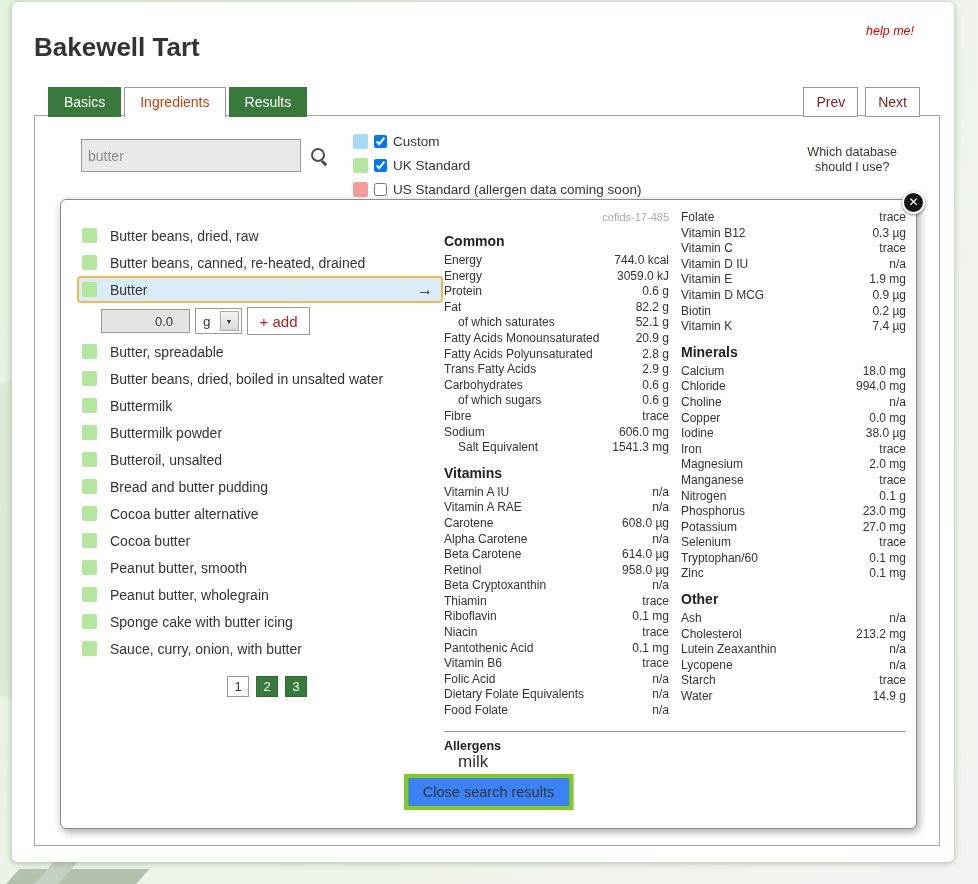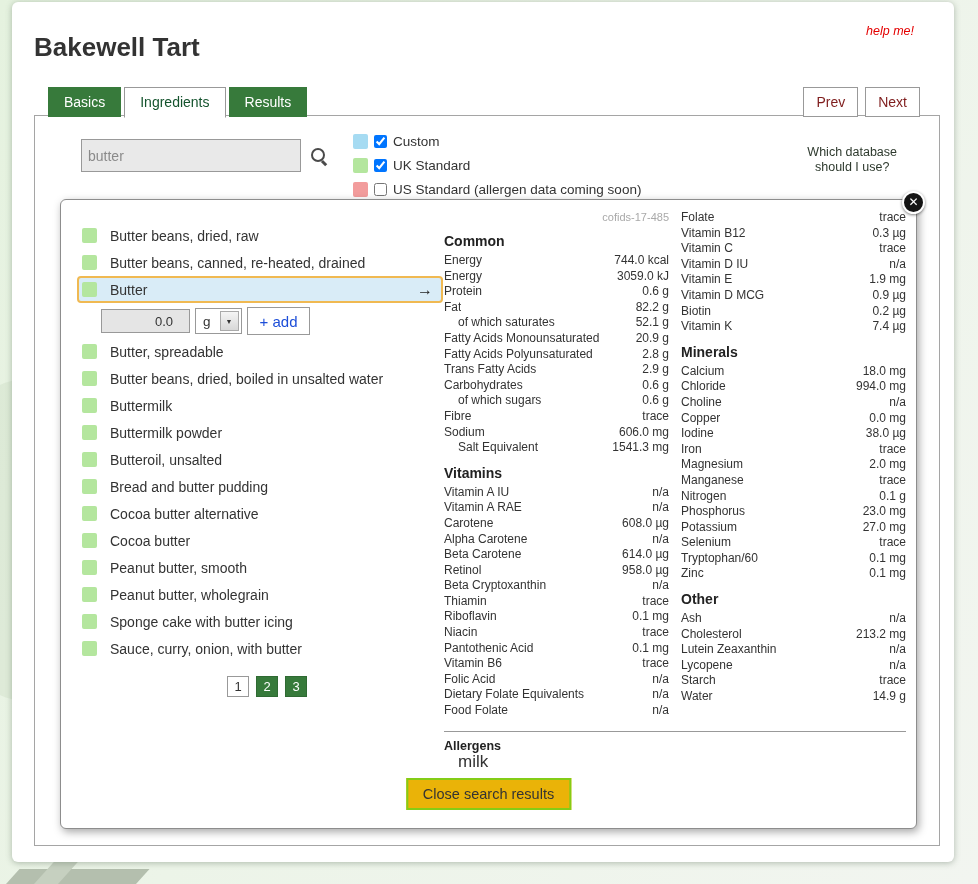--- a/index.html
+++ b/index.html
@@ -15,21 +15,21 @@
 
   .card{
     position:absolute;left:12px;top:2px;width:942px;height:860px;
     background:#fff;border-radius:6px;box-shadow:0 1px 6px rgba(90,110,90,0.45);
   }
   .help-link{position:absolute;top:22px;right:40px;color:#e40000;font-style:italic;font-size:12.5px;}
   .page-title{position:absolute;left:22px;top:30px;margin:0;font-size:26px;font-weight:bold;color:#333;}
 
   .tabs{position:absolute;left:36px;top:85px;display:flex;gap:3px;z-index:3;}
   .tab{font-size:14px;padding:6px 15px;border:1px solid #377a3b;background:#377a3b;color:#fff;cursor:pointer;line-height:16px;}
-  .tab.active{background:#fff;color:#14532d;border:1px solid #999;border-bottom:1px solid #fff;margin-bottom:-1px;padding-bottom:7px;}
+  .tab.active{background:#fff;color:#c2410c;border:1px solid #999;border-bottom:1px solid #fff;margin-bottom:-1px;padding-bottom:7px;}
   .nav-buttons{position:absolute;right:34px;top:85px;display:flex;gap:7px;z-index:3;}
   .nav-buttons button{font-size:14px;padding:6px 12px;border:1px solid #999;background:#fff;color:#7f1d1d;cursor:pointer;font-family:inherit;}
 
   .panel{position:absolute;left:22px;top:113px;width:904px;height:729px;border:1px solid #a5a5a5;background:#fff;}
   .search-input{
     position:absolute;left:46px;top:23px;width:206px;height:31px;
     background:#e9e9e9;border:1px solid #999;color:#8a8a8a;font-size:14px;padding:0 6px;font-family:inherit;
   }
   .mag{position:absolute;left:276px;top:32px;width:10px;height:10px;border:2px solid #4a4a4a;border-radius:50%;cursor:pointer;}
   .mag::after{content:"";position:absolute;left:10px;top:10px;width:6px;height:2.5px;background:#4a4a4a;transform:rotate(45deg);transform-origin:0 0;}
@@ -56,42 +56,42 @@
     background:#d9ecf7;border:2px solid #f0b952;border-radius:4px;height:23px;
     padding:0 8px 0 3px;margin-left:0;
   }
   .result-item.selected .result-label{flex:1;}
   .arrow{font-size:16px;color:#222;margin-left:6px;}
   .add-form{display:flex;align-items:center;gap:5px;height:30px;margin:3px 0 2px 24px;}
   .qty-input{width:55px;height:22px;background:#e5e5e5;border:1px solid #999;text-align:right;font-size:13px;color:#333;padding:0 16px;font-family:inherit;}
   .unit-select{display:flex;align-items:center;border:1px solid #999;height:24px;background:#fff;cursor:pointer;}
   .unit-select .unit-text{padding:0 7px;font-size:13.5px;color:#333;}
   .unit-select .dd-btn{width:17px;height:18px;margin:2px;background:linear-gradient(#f5f5f5,#d8d8d8);border:1px solid #aaa;font-size:7px;color:#333;display:flex;align-items:center;justify-content:center;}
-  .add-btn{height:28px;border:1px solid #999;background:#fff;font-size:15px;color:#1d4ed8;padding:0 12px;cursor:pointer;font-family:inherit;}
+  .add-btn{height:28px;border:1px solid #999;background:#fff;font-size:15px;color:#b91c1c;padding:0 12px;cursor:pointer;font-family:inherit;}
   .pagination{display:flex;gap:7px;margin:14px 0 0 150px;}
   .page-btn{min-width:22px;height:21px;border:1px solid #999;background:#fff;color:#333;font-size:13px;cursor:pointer;padding:0 4px;font-family:inherit;}
   .page-btn.green{background:#377a3b;border-color:#2f6a33;color:#fff;}
 
   .nutrition-wrap{position:absolute;left:383px;top:10px;width:462px;}
   .nutr-cols{display:flex;gap:12px;}
   .ncol{flex:1;min-width:0;}
   .ref{font-size:11px;color:#a9a9a9;text-align:right;line-height:14px;}
   .nhead{font-weight:bold;font-size:14px;margin:9px 0 4px;color:#222;}
   .ncol .nhead:first-child{margin-top:0;}
   .nrow{display:flex;justify-content:space-between;font-size:12px;line-height:15.6px;color:#333;gap:24px;}
   .nrow .nlabel{white-space:nowrap;overflow:hidden;}
   .nrow .nvalue{white-space:nowrap;margin-left:8px;}
   .nrow.indent .nlabel{padding-left:14px;}
   .allergens{margin-top:12px;border-top:1px solid #999;padding-top:7px;}
   .a-head{font-weight:bold;font-size:12.5px;color:#222;}
   .a-item{font-size:17px;padding-left:14px;line-height:17px;color:#333;}
 
   .close-results{
     position:absolute;bottom:18px;left:50%;transform:translateX(-50%);
-    border:2px solid #84cc16;background:#eab308;color:#333;font-size:14.5px;padding:6px 15px;cursor:pointer;font-family:inherit;
+    border:4px solid #84cc16;background:#3b82f6;color:#333;font-size:14.5px;padding:6px 15px;cursor:pointer;font-family:inherit;
   }
 </style>
 </head>
 <body>
 
 <div class="decor-c"></div>
 <div class="decor-a"></div>
 <div class="decor-b"></div>
 
 <div class="card">

